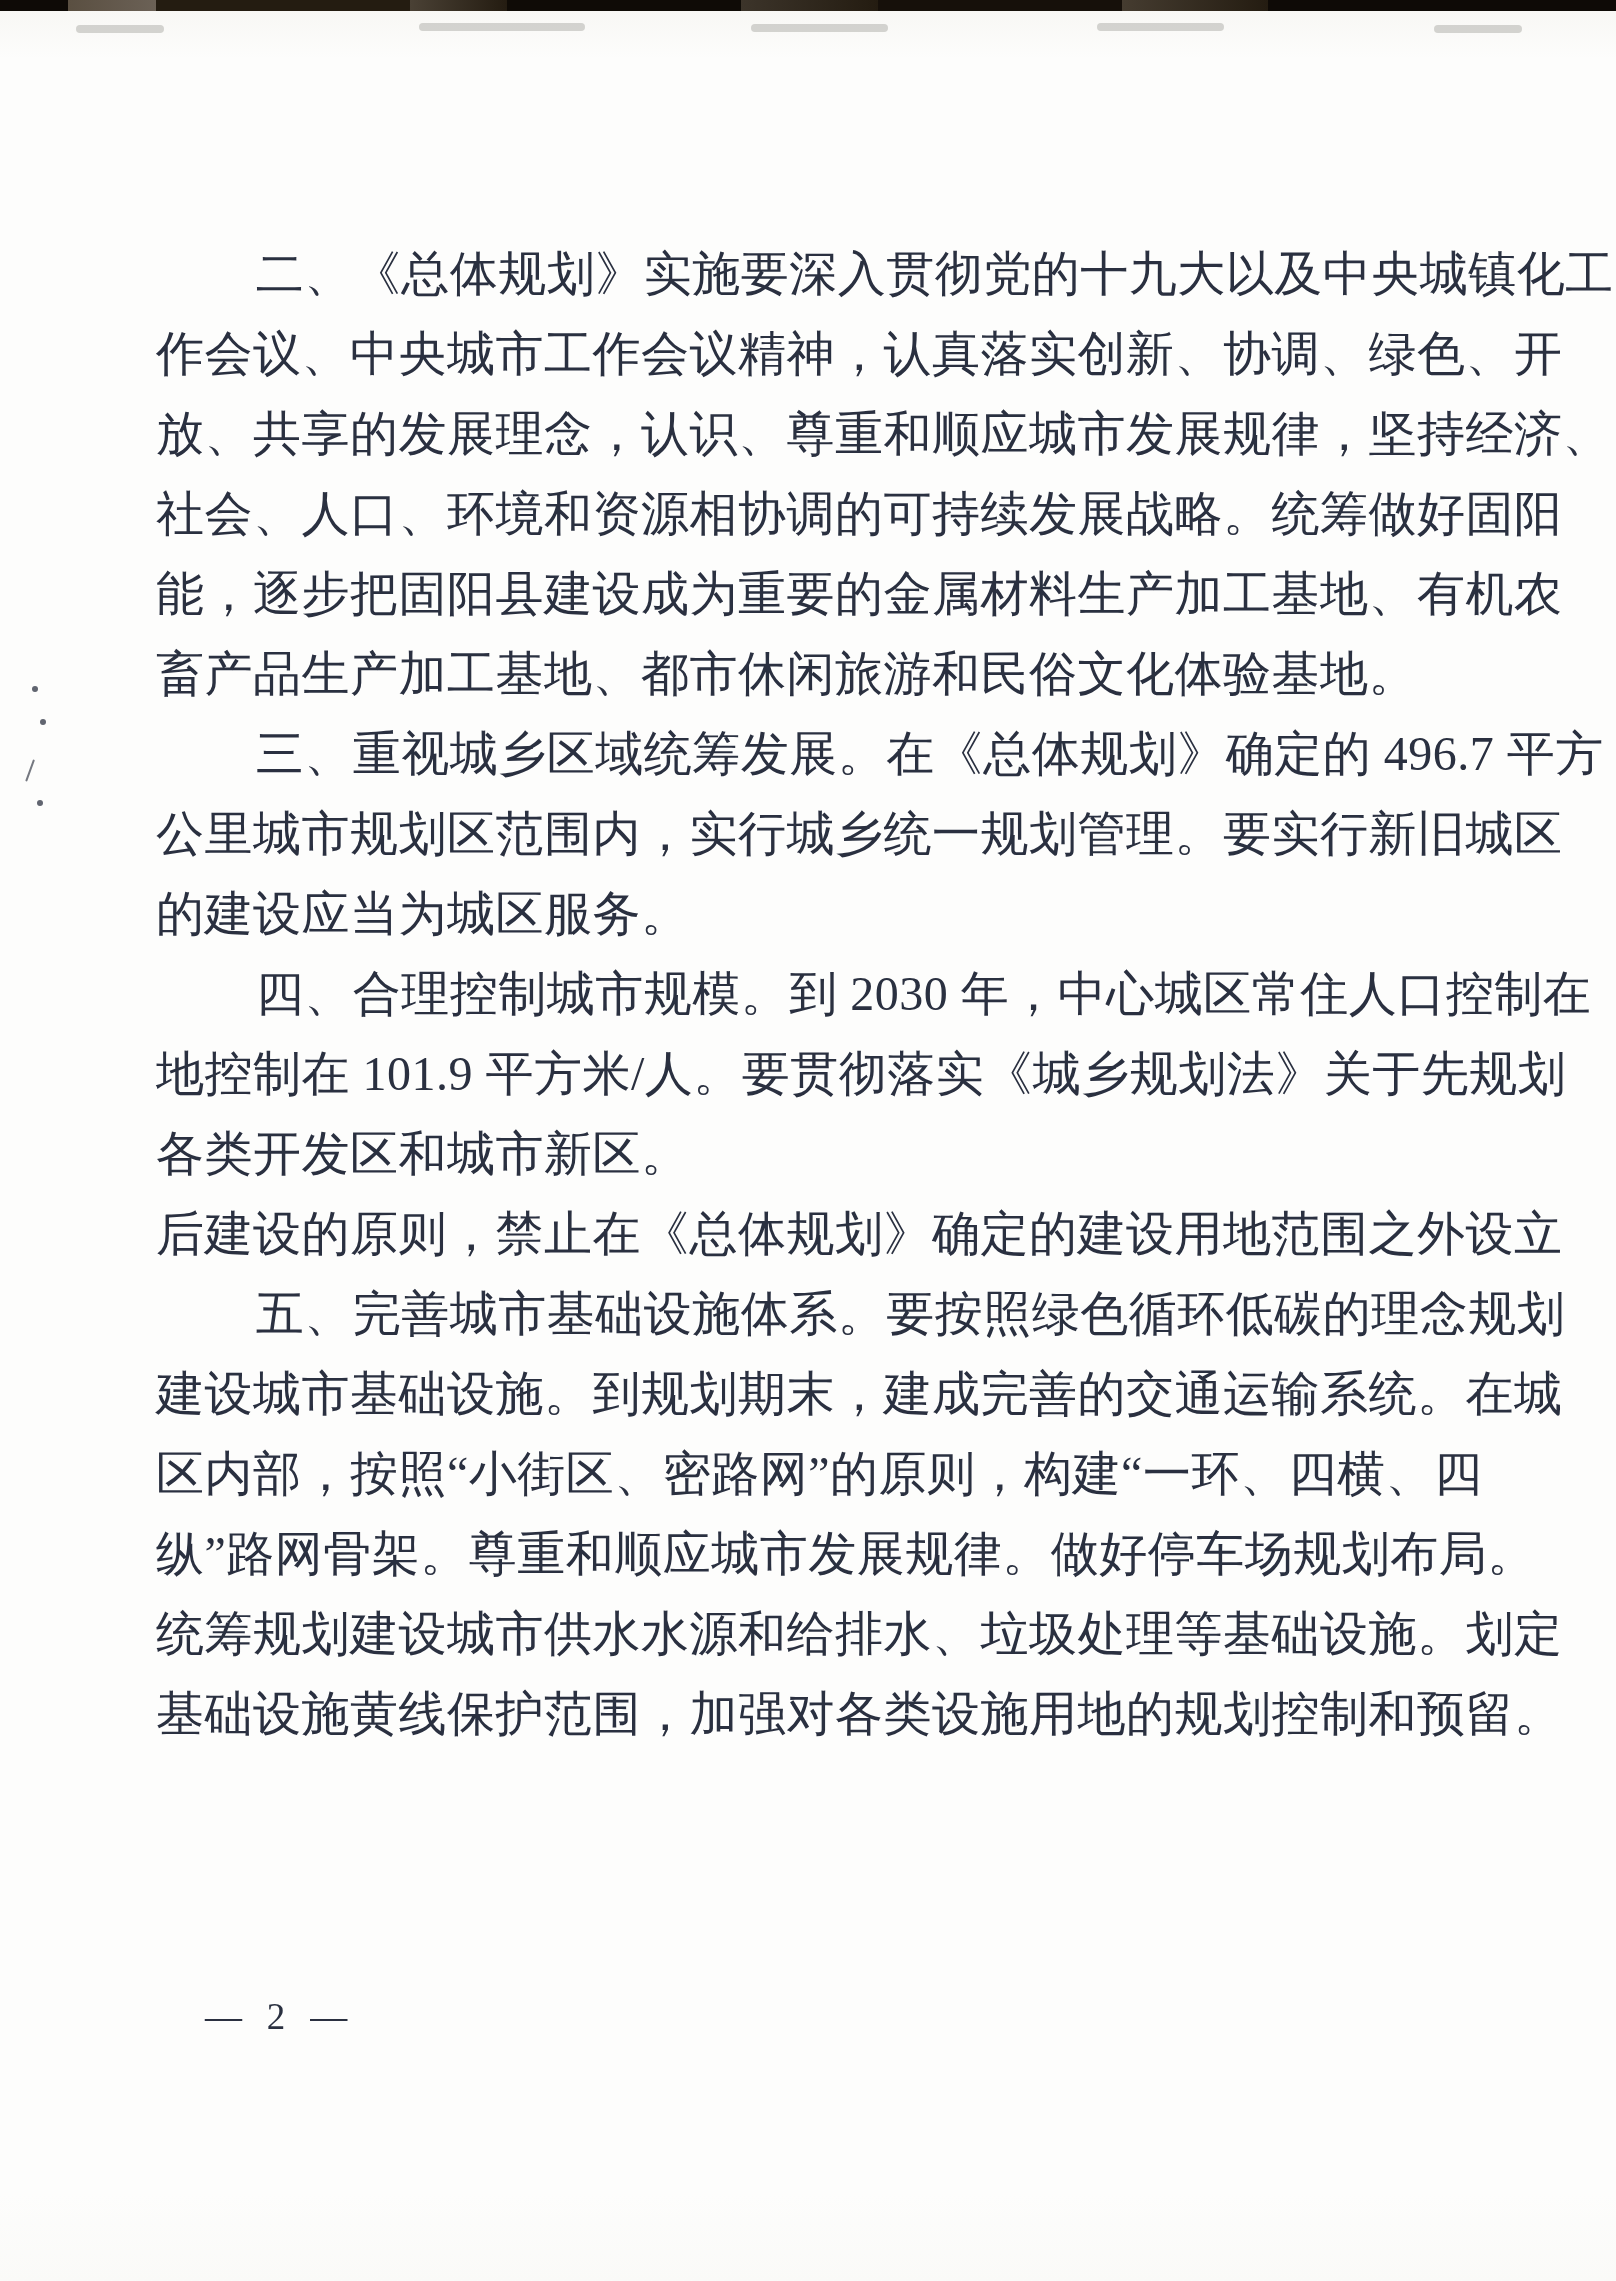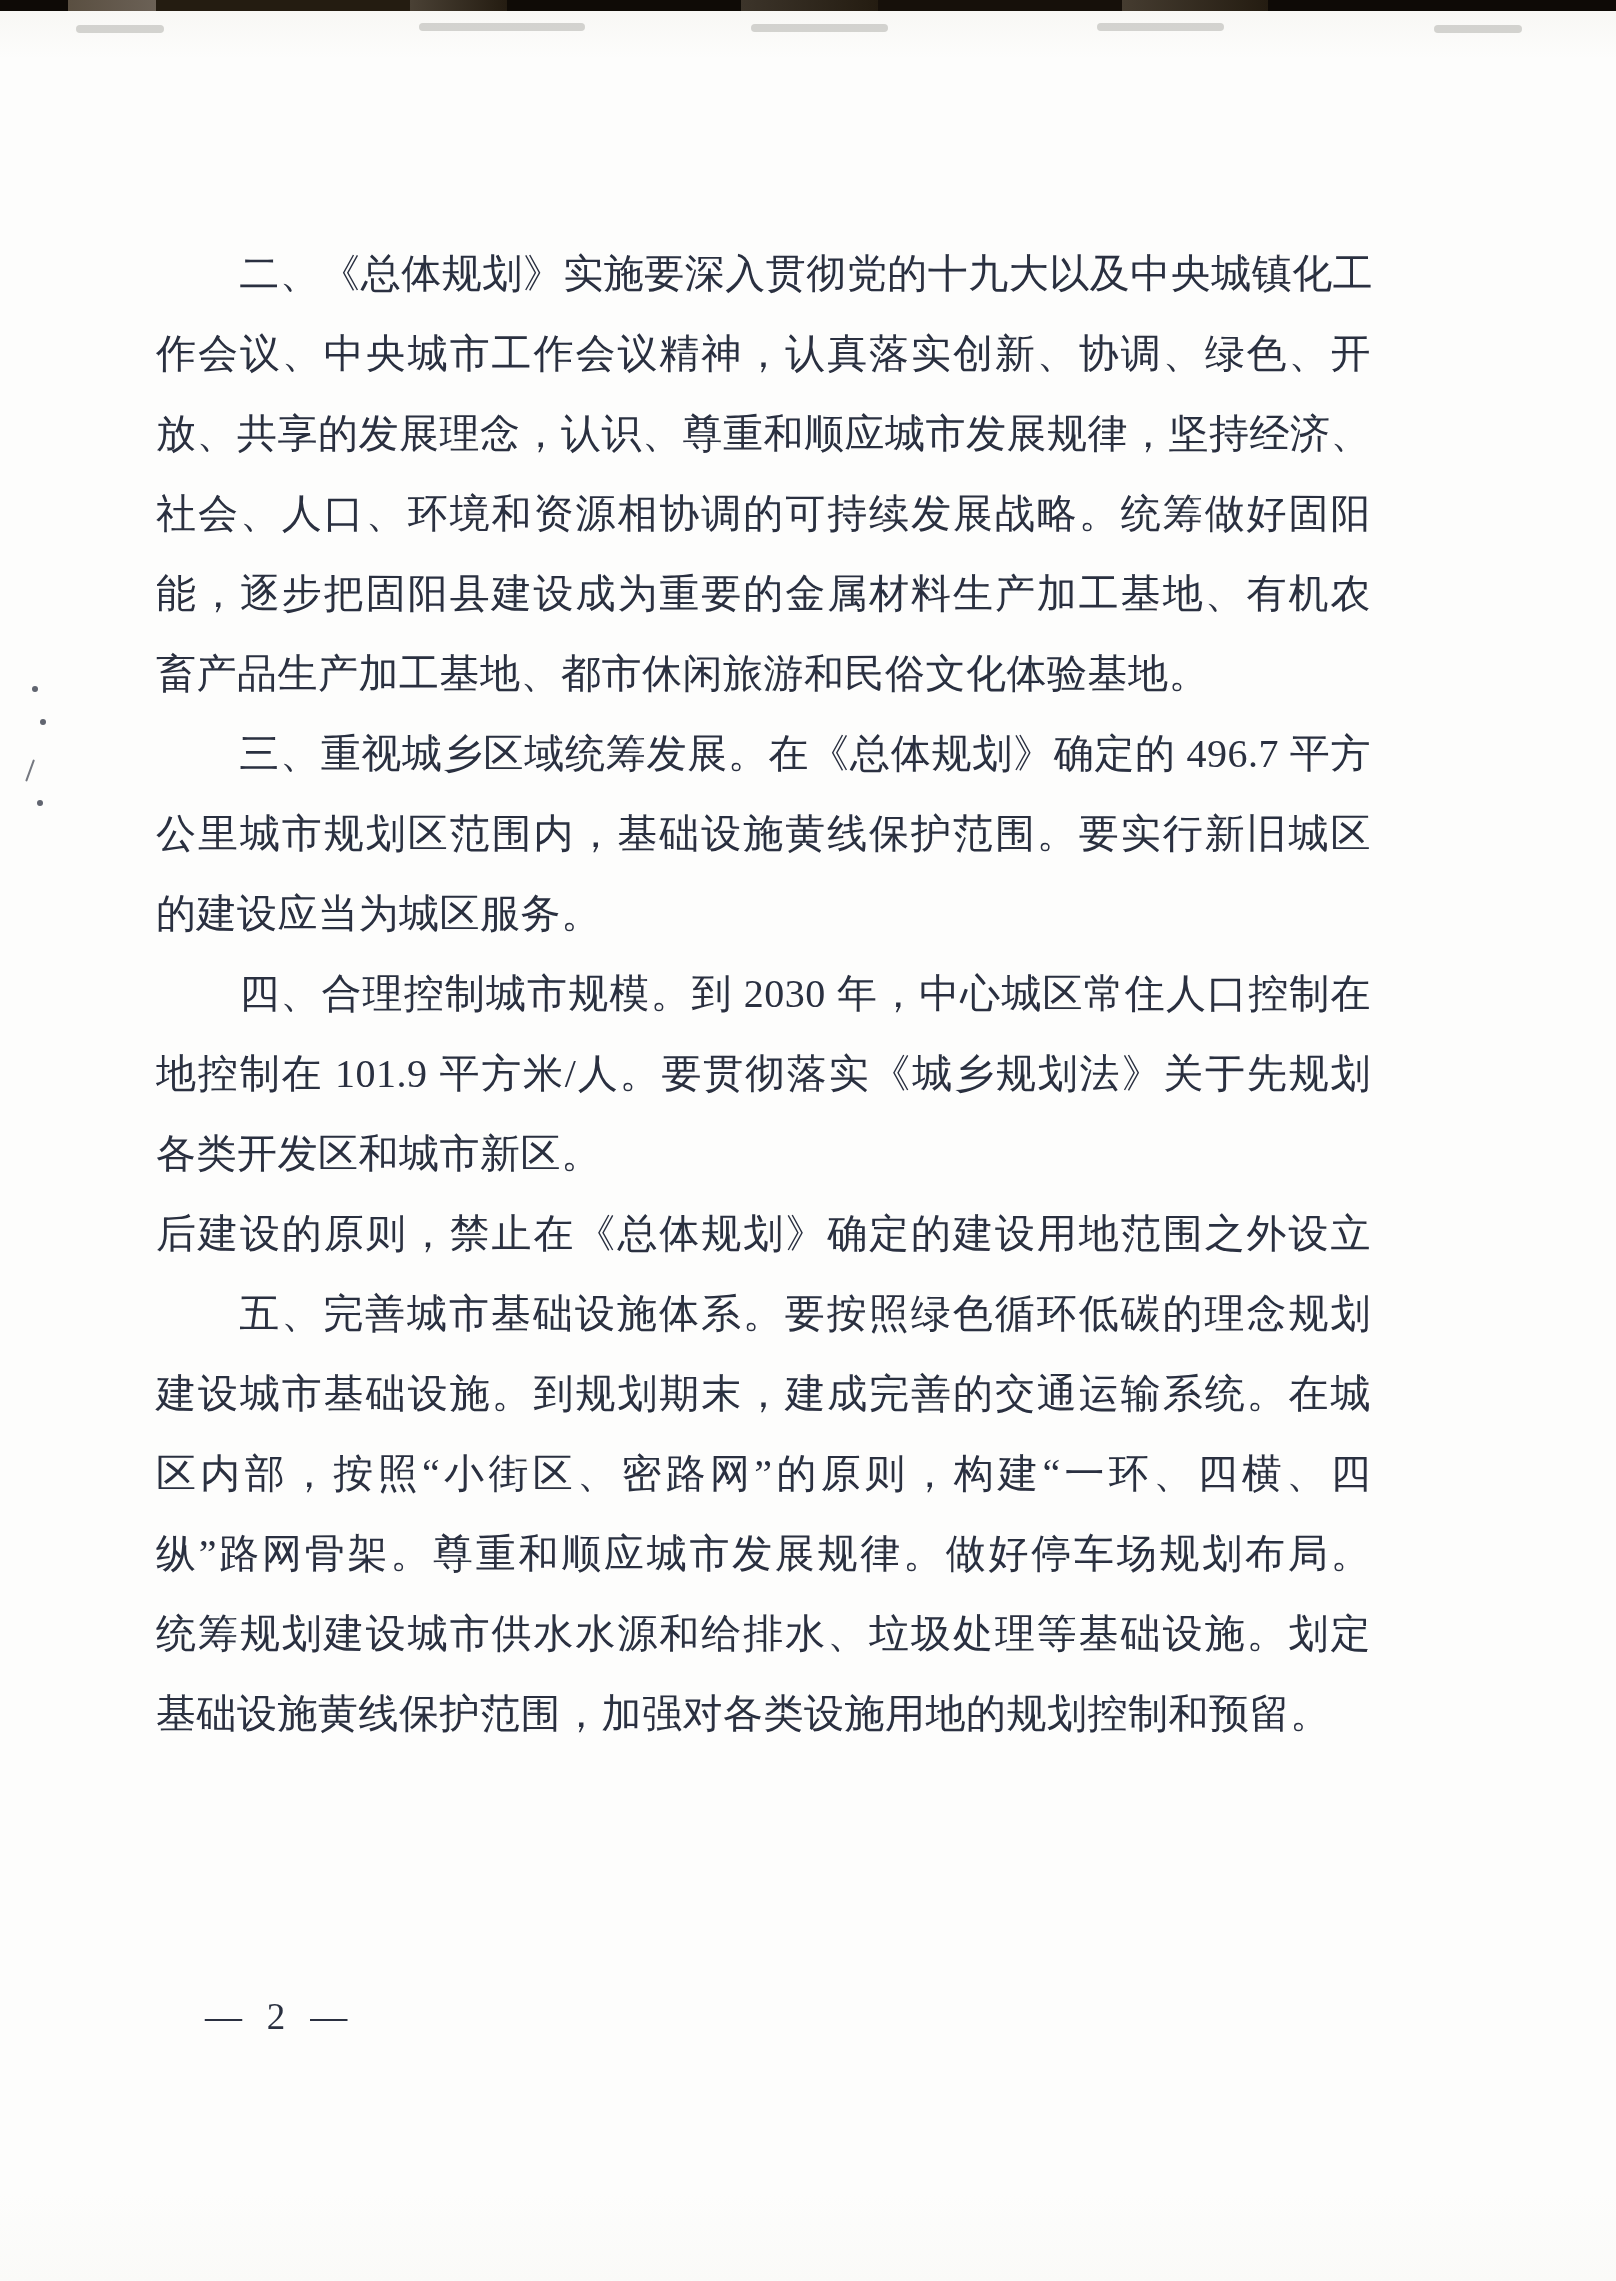--- a/index.html
+++ b/index.html
@@ -48,21 +48,21 @@
     width: 2px; height: 23.4px;
     transform: rotate(20deg);
     opacity: 0.7;
     border-radius: 1px;
   }
   .textblock {
     position: absolute;
     top: 234px;
     left: 156px;
     width: 1215px;
-    font-size: 40px;
+    font-size: 48px;
     line-height: 80px;
     letter-spacing: 0.5px;
   }
   .line {
     height: 80px;
     white-space: nowrap;
     text-align: justify;
     text-align-last: justify;
     text-justify: inter-character;
   }
@@ -99,21 +99,21 @@
   <div class="mark dot" style="top:800px; left:37px;"></div>
 
   <div class="textblock">
     <div class="line indent">二、《总体规划》实施要深入贯彻党的十九大以及中央城镇化工</div>
     <div class="line">作会议、中央城市工作会议精神，认真落实创新、协调、绿色、开</div>
     <div class="line">放、共享的发展理念，认识、尊重和顺应城市发展规律，坚持经济、</div>
     <div class="line">社会、人口、环境和资源相协调的可持续发展战略。统筹做好固阳</div>
     <div class="line">能，逐步把固阳县建设成为重要的金属材料生产加工基地、有机农</div>
     <div class="line para-end">畜产品生产加工基地、都市休闲旅游和民俗文化体验基地。</div>
     <div class="line indent">三、重视城乡区域统筹发展。在《总体规划》确定的 496.7 平方</div>
-    <div class="line">公里城市规划区范围内，基础设施黄线保护范围。要实行新旧城区</div>
+    <div class="line">公里城市规划区范围内，实行城乡统一规划管理。要实行新旧城区</div>
     <div class="line para-end">的建设应当为城区服务。</div>
     <div class="line indent">四、合理控制城市规模。到 2030 年，中心城区常住人口控制在</div>
     <div class="line">地控制在 101.9 平方米/人。要贯彻落实《城乡规划法》关于先规划</div>
     <div class="line para-end">各类开发区和城市新区。</div>
     <div class="line">后建设的原则，禁止在《总体规划》确定的建设用地范围之外设立</div>
     <div class="line indent">五、完善城市基础设施体系。要按照绿色循环低碳的理念规划</div>
     <div class="line">建设城市基础设施。到规划期末，建成完善的交通运输系统。在城</div>
     <div class="line">区内部，按照“小街区、密路网”的原则，构建“一环、四横、四</div>
     <div class="line">纵”路网骨架。尊重和顺应城市发展规律。做好停车场规划布局。</div>
     <div class="line">统筹规划建设城市供水水源和给排水、垃圾处理等基础设施。划定</div>

